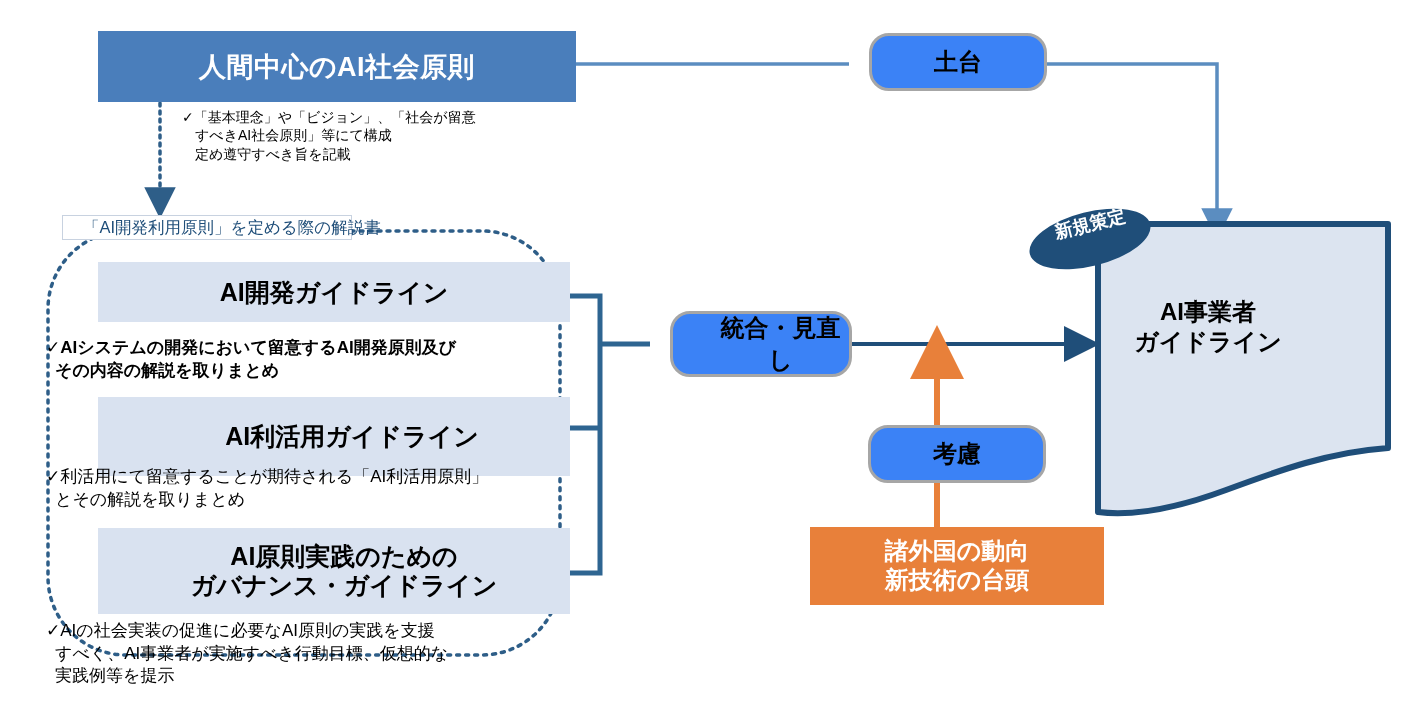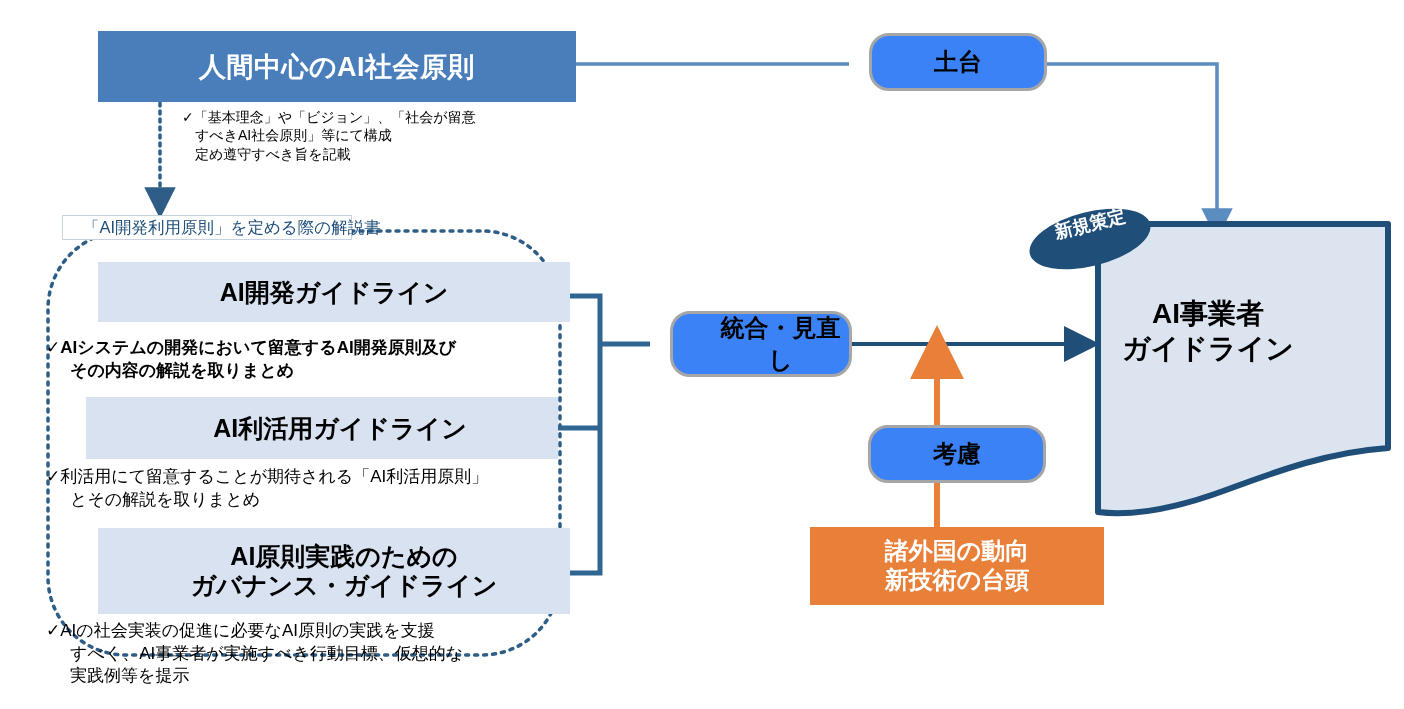--- a/index.html
+++ b/index.html
@@ -87,35 +87,35 @@
   
   .guideline-bar {
     background: #D9E2F0;
     color: #000000;
     font-weight: bold;
     font-size: 25px;
     line-height: 1.16;
     flex-direction: column;
   }
   #gl-bar-0 { left: 78px; top: 262px; width: 472px; height: 60px; }
-  #gl-bar-1 { left: 66px; top: 397px; width: 472px; height: 62px; padding-left: 36px; }
+  #gl-bar-1 { left: 78px; top: 397px; width: 472px; height: 79px; padding-left: 36px; }
   #gl-bar-2 { left: 78px; top: 528px; width: 472px; height: 86px; padding-left: 20px; }
 
   
   .guideline-desc {
     position: absolute;
     font-size: 17px;
     line-height: 1.33;
     color: #000000;
   }
   #gl-desc-0 { left: 46px; top: 337px; width: 510px; font-weight: bold; }
   #gl-desc-1 { left: 46px; top: 466px; width: 510px; }
   #gl-desc-2 { left: 46px; top: 620px; width: 510px; }
   .desc-line { display: block; white-space: nowrap; }
-  .desc-line.indent { padding-left: 24px; }
+  .desc-line.indent { padding-left: 9px; }
 
   
   .capsule {
     background: #3b82f6;
     border: 3px solid #A6A6A6;
     border-radius: 20px;
     color: #000000;
     font-weight: bold;
     font-size: 24px;
   }
@@ -138,21 +138,21 @@
   }
 
   
   #ai-operator-label {
     position: absolute;
     left: 1078px;
     top: 297px;
     width: 260px;
     text-align: center;
     font-weight: bold;
-    font-size: 28px;
+    font-size: 24px;
     line-height: 1.24;
     color: #000000;
   }
 
   
   #new-badge-label {
     position: absolute;
     left: 1030px;
     top: 212px;
     width: 120px;

